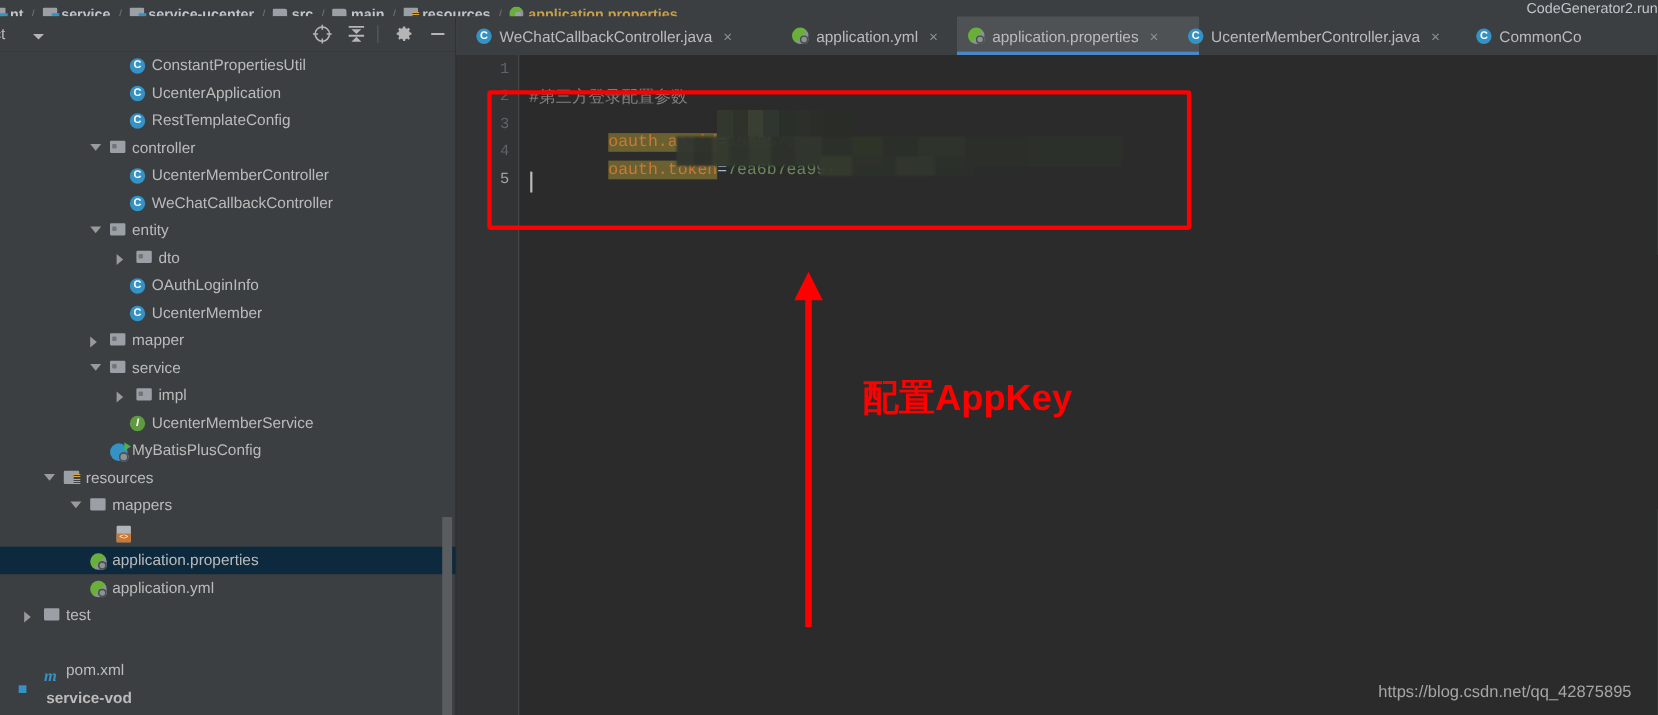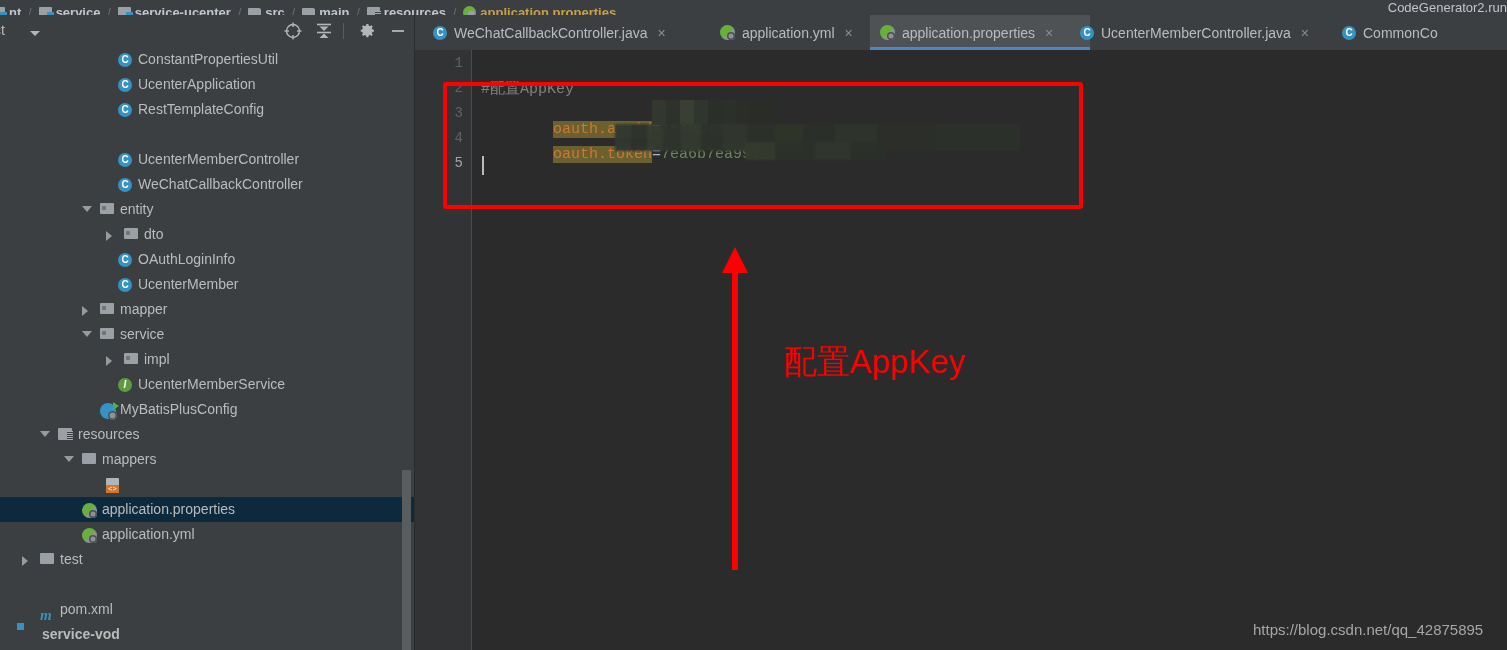--- a/index.html
+++ b/index.html
@@ -103,21 +103,21 @@
   .c-eq{color:#a9b7c6;}
   .c-val{color:#6a8759;}
   .caret{position:absolute;width:2px;background:#bbbbbb;}
 
   
   .redbox{position:absolute;border:4px solid #fe0000;border-radius:3px;box-sizing:border-box;}
   .arrow-shaft{position:absolute;background:#fe0000;}
   .arrow-head{position:absolute;width:0;height:0;
      border-left:13px solid transparent;border-right:13px solid transparent;border-bottom:26px solid #fe0000;}
   .anno-text{position:absolute;color:#fe0000;font-size:33px;white-space:nowrap;
-     font-family:"Liberation Sans",sans-serif;}
+     font-family:"Liberation Sans",sans-serif;font-weight:bold;}
   .watermark{position:absolute;color:#a6a6a6;font-size:15px;white-space:nowrap;}
 
   
   .runcfg{position:absolute;right:0;top:0;height:14px;display:flex;align-items:center;gap:4px;
      color:#c0c5ce;font-size:13px;overflow:hidden;}
 </style>
 </head>
 <body>
 
 <div id="app">
@@ -210,20 +210,25 @@
           <span class="icon cls" style="left: 118px;">C</span>
           <span class="label" style="left: 138px;">ConstantPropertiesUtil</span>
         </div>
         <div class="row" style="top: 25px; position: absolute; left: 0px; right: 0px;">
           <span class="icon cls" style="left: 118px;">C</span>
           <span class="label" style="left: 138px;">UcenterApplication</span>
         </div>
         <div class="row" style="top: 50px; position: absolute; left: 0px; right: 0px;">
           <span class="icon cls" style="left: 118px;">C</span>
           <span class="label" style="left: 138px;">RestTemplateConfig</span>
+        </div>
+        <div class="row" style="top: 75px; position: absolute; left: 0px; right: 0px;">
+          <span class="arrow down" style="left: 82px;"></span>
+          <span class="icon fold" style="left: 100px;"></span>
+          <span class="label" style="left: 120px;">controller</span>
         </div>
         <div class="row" style="top: 100px; position: absolute; left: 0px; right: 0px;">
           <span class="icon cls" style="left: 118px;">C</span>
           <span class="label" style="left: 138px;">UcenterMemberController</span>
         </div>
         <div class="row" style="top: 125px; position: absolute; left: 0px; right: 0px;">
           <span class="icon cls" style="left: 118px;">C</span>
           <span class="label" style="left: 138px;">WeChatCallbackController</span>
         </div>
         <div class="row" style="top: 150px; position: absolute; left: 0px; right: 0px;">
@@ -338,21 +343,21 @@
       <div class="lnum" style="top:5px;">1</div>
       <div class="lnum" style="top:30px;">2</div>
       <div class="lnum" style="top:55px;">3</div>
       <div class="lnum" style="top:80px;">4</div>
       <div class="lnum cur" style="top:105px;">5</div>
     </div>
     <div class="panel-divider2" style="left:56px;top:0;height:600px;"></div>
 
     <div class="code">
 
-      <div class="cl c-comment" style="top:29px;left:0;">#配置AppKey</div>
+      <div class="cl c-comment" style="top:29px;left:0;">#第三方登录配置参数</div>
 
       <div class="cl" style="top:54px;left:0;">
         <span class="c-key">oauth.appid</span><span class="c-eq">=</span><span class="c-val">15e9573</span>
       </div>
 
       <div class="cl" style="top:79px;left:0;">
         <span class="c-key">oauth.token</span><span class="c-eq">=</span><span class="c-val">7ea6b7ea997</span>
       </div>
 
       <div class="caret" style="top:106px;left:1px;height:19px;"></div>

